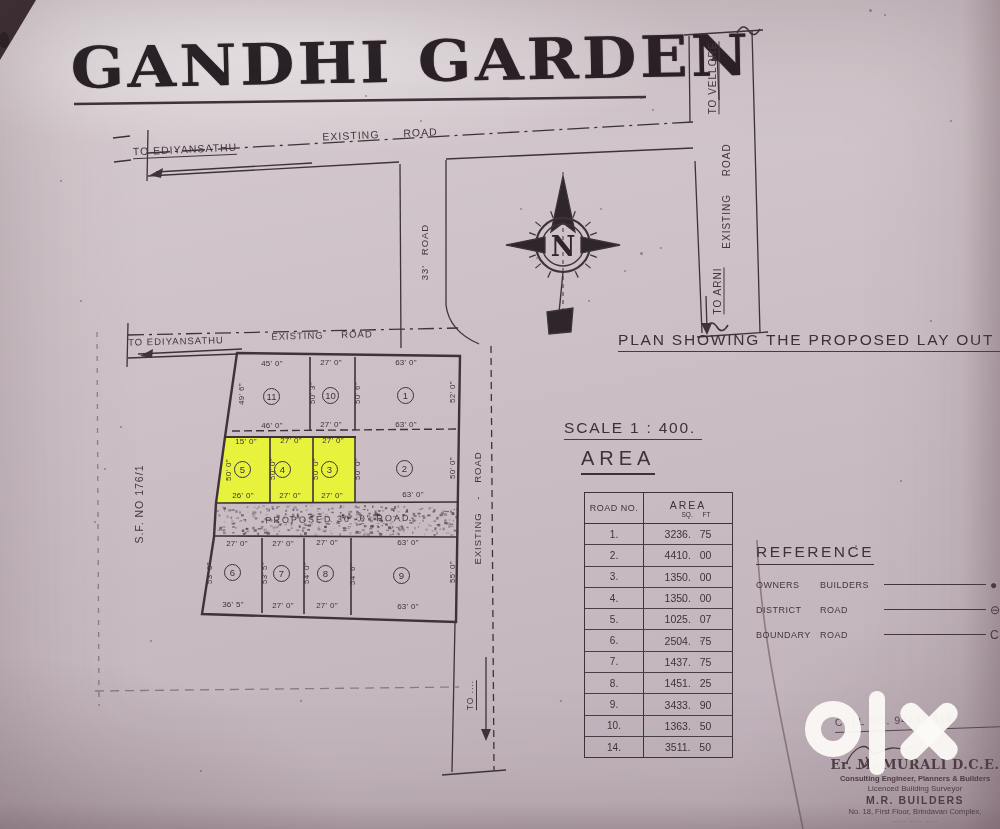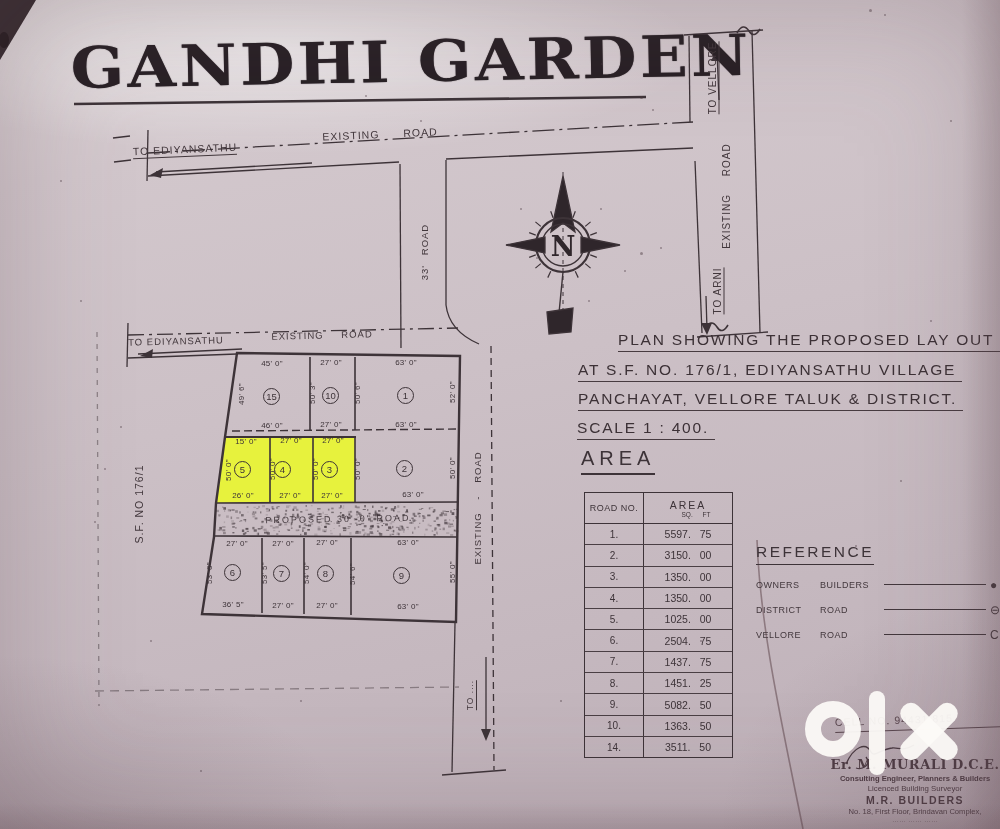--- a/index.html
+++ b/index.html
@@ -601,69 +601,67 @@
   <div class="rlabel tilt2 sm abs" style="left:176px;top:341px;">TO EDIYANSATHU</div>
   <div class="rlabel tilt2 sm ws2 abs" style="left:322px;top:335px;">EXISTING ROAD</div>
 
   <div class="rlabel rot90 abs" style="left:139px;top:504px;">S.F. NO 176/1</div>
 
   <div class="proad" style="left:338px;top:519px;">PROPOSED 30'-0" ROAD</div>
 
   <div class="nletter ctr abs" style="left:563px;top:246px;">N</div>
 
   <div class="note" style="left:618px;top:331px;">PLAN SHOWING THE PROPOSED LAY OUT</div>
-  <div class="note" style="left:578px;top:361px;">AT S.F. NO. 176/1,  EDIYANSATHU   VILLAGE</div>
-  <div class="note" style="left:578px;top:390px;">PANCHAYAT,  VELLORE  TALUK  &amp;  DISTRICT.</div>
-  <div class="note" style="left:577px;top:419px;">SCALE  1 : 400.</div>
+  <div class="note" style="left:564px;top:419px;">SCALE  1 : 400.</div>
 
   <div class="heading" style="left:581px;top:447px;">AREA</div>
   <div class="atable">
     <div class="ahead">
       <div class="ac1h">ROAD NO.</div>
       <div class="ac2h">
         <span class="a1">AREA</span>
         <span class="a2">SQ. FT</span>
       </div>
     </div>
     <div id="area-rows">
         <div class="arow">
           <span class="ac1">1.</span>
-          <span class="ac2">5597. 75</span>
+          <span class="ac2">3236. 75</span>
         </div>
         <div class="arow">
           <span class="ac1">2.</span>
-          <span class="ac2">3150. 00</span>
+          <span class="ac2">4410. 00</span>
         </div>
         <div class="arow">
           <span class="ac1">3.</span>
           <span class="ac2">1350. 00</span>
         </div>
         <div class="arow">
           <span class="ac1">4.</span>
           <span class="ac2">1350. 00</span>
         </div>
         <div class="arow">
           <span class="ac1">5.</span>
-          <span class="ac2">1025. 00</span>
+          <span class="ac2">1025. 07</span>
         </div>
         <div class="arow">
           <span class="ac1">6.</span>
           <span class="ac2">2504. 75</span>
         </div>
         <div class="arow">
           <span class="ac1">7.</span>
           <span class="ac2">1437. 75</span>
         </div>
         <div class="arow">
           <span class="ac1">8.</span>
           <span class="ac2">1451. 25</span>
         </div>
         <div class="arow">
           <span class="ac1">9.</span>
-          <span class="ac2">5082. 50</span>
+          <span class="ac2">3433. 90</span>
         </div>
         <div class="arow">
           <span class="ac1">10.</span>
           <span class="ac2">1363. 50</span>
         </div>
         <div class="arow">
           <span class="ac1">14.</span>
           <span class="ac2">3511. 50</span>
         </div>
       </div>
@@ -677,29 +675,29 @@
       <span class="rline"></span>
       <span class="rsym">●</span>
     </div>
     <div class="refrow">
       <span class="rname">DISTRICT</span>
       <span class="rkind">ROAD</span>
       <span class="rline"></span>
       <span class="rsym">⊖</span>
     </div>
     <div class="refrow">
-      <span class="rname">VELLORE</span>
+      <span class="rname">BOUNDARY</span>
       <span class="rkind">ROAD</span>
       <span class="rline"></span>
       <span class="rsym">C</span>
     </div>
   </div>
 
   <div id="plots">
-      <div class="pcircle" style="left: 263px; top: 388px;">15</div>
+      <div class="pcircle" style="left: 263px; top: 388px;">11</div>
       <div class="pcircle" style="left: 322px; top: 387px;">10</div>
       <div class="pcircle" style="left: 397px; top: 387px;">1</div>
       <span class="dim" style="left: 272px; top: 363px;">45' 0"</span>
       <span class="dim" style="left: 331px; top: 362px;">27' 0"</span>
       <span class="dim" style="left: 406px; top: 362px;">63' 0"</span>
       <span class="dim" style="left: 272px; top: 425px;">46' 0"</span>
       <span class="dim" style="left: 331px; top: 424px;">27' 0"</span>
       <span class="dim" style="left: 406px; top: 424px;">63' 0"</span>
       <span class="dim rot" style="left: 241px; top: 394px;">49' 6"</span>
       <span class="dim rot" style="left: 312px; top: 393px;">50' 3"</span>

